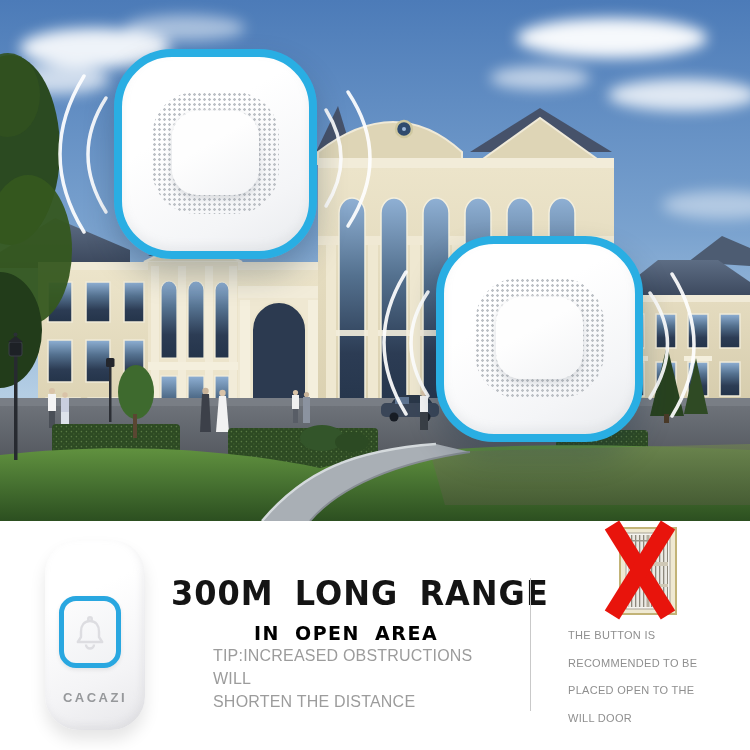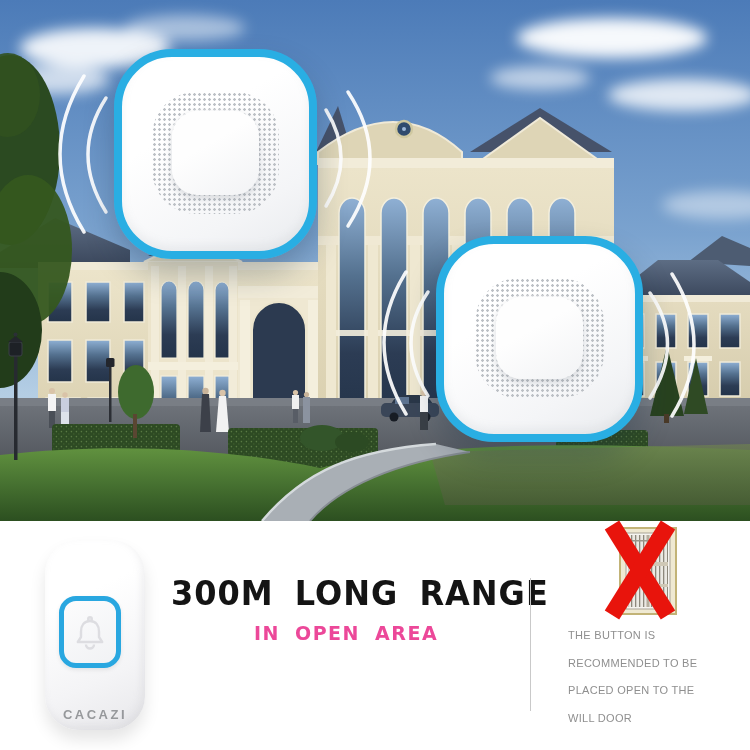--- a/index.html
+++ b/index.html
@@ -23,28 +23,28 @@
   
   #bottom{position:absolute;left:0;top:521px;width:750px;height:229px;background:#ffffff;}
   #transmitter{position:absolute;left:45px;top:19px;width:100px;height:190px;border-radius:34px;
             background:linear-gradient(155deg,#ffffff 30%,#f4f4f6 70%,#e7e7ea 100%);
             box-shadow:0 10px 16px rgba(0,0,0,.10), inset -3px -4px 8px rgba(170,174,180,.18);}
   #bell-ring{position:absolute;left:14px;top:56px;width:62px;height:72px;box-sizing:border-box;
             border:5px solid #29a7e0;border-radius:17px;
             background:linear-gradient(150deg,#fcfcfd,#f1f2f4);
             box-shadow:0 2px 4px rgba(0,0,0,.08);}
   #bell-ring svg{position:absolute;left:50%;top:50%;transform:translate(-50%,-50%);}
-  #brand-label{position:absolute;left:0;right:0;top:167px;text-align:center;
+  #brand-label{position:absolute;left:0;right:0;top:150px;text-align:center;
             font-size:13px;font-weight:bold;letter-spacing:2.5px;color:#96989b;}
   #range-block{position:absolute;left:171px;top:44px;width:350px;text-align:center;margin-top:10px;}
   #range-title{font-family:"DejaVu Sans",sans-serif;font-weight:bold;font-size:32px;
             letter-spacing:1px;word-spacing:9px;color:#141414;white-space:nowrap;
             transform:scaleY(1.04);}
   #range-subtitle{margin-top:9px;font-family:"DejaVu Sans",sans-serif;font-weight:bold;
-            font-size:19px;letter-spacing:1.5px;word-spacing:7px;color:#ec4899;white-space:nowrap;}
+            font-size:19px;letter-spacing:1.5px;word-spacing:7px;color:#000000;white-space:nowrap;}
   #range-tip{position:absolute;left:213px;top:123px;width:290px;text-align:left;
             font-size:16px;line-height:23px;color:#9c9c9c;letter-spacing:.2px;}
   #divider{position:absolute;left:530px;top:57px;width:1px;height:133px;background:#c9c9c9;}
   #warning-text{position:absolute;left:568px;top:101px;width:182px;font-size:11px;
             line-height:27.5px;color:#8f8f8f;letter-spacing:.3px;}
   #iron-door{position:absolute;left:619px;top:5px;}
   #red-cross{position:absolute;left:600px;top:-4px;}
 </style>
 </head>
 <body>
@@ -349,20 +349,24 @@
             <circle cx="20" cy="7" r="1.8"></circle>
           </g>
         </svg>
       </div>
       <div id="brand-label">CACAZI</div>
     </div>
 
     <div id="range-block">
       <div id="range-title">300M LONG RANGE</div>
       <div id="range-subtitle">IN OPEN AREA</div>
+    </div>
+    <div id="range-tip">
+      <div>TIP:INCREASED OBSTRUCTIONS WILL</div>
+      <div>SHORTEN THE DISTANCE</div>
     </div>
 
     <div id="divider"></div>
 
     <svg id="iron-door" width="58" height="90" viewBox="0 0 58 90">
       <defs>
         <pattern id="bars" width="4" height="4" patternUnits="userSpaceOnUse">
           <rect width="4" height="4" fill="#ebe9e3"></rect>
           <rect x="0" width="1.3" height="4" fill="#8d887c"></rect>
         </pattern>

